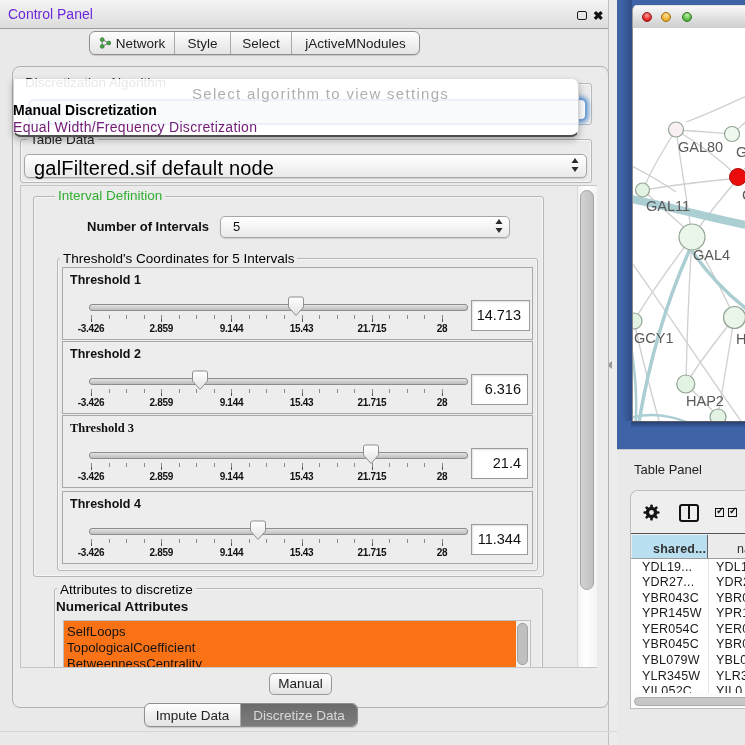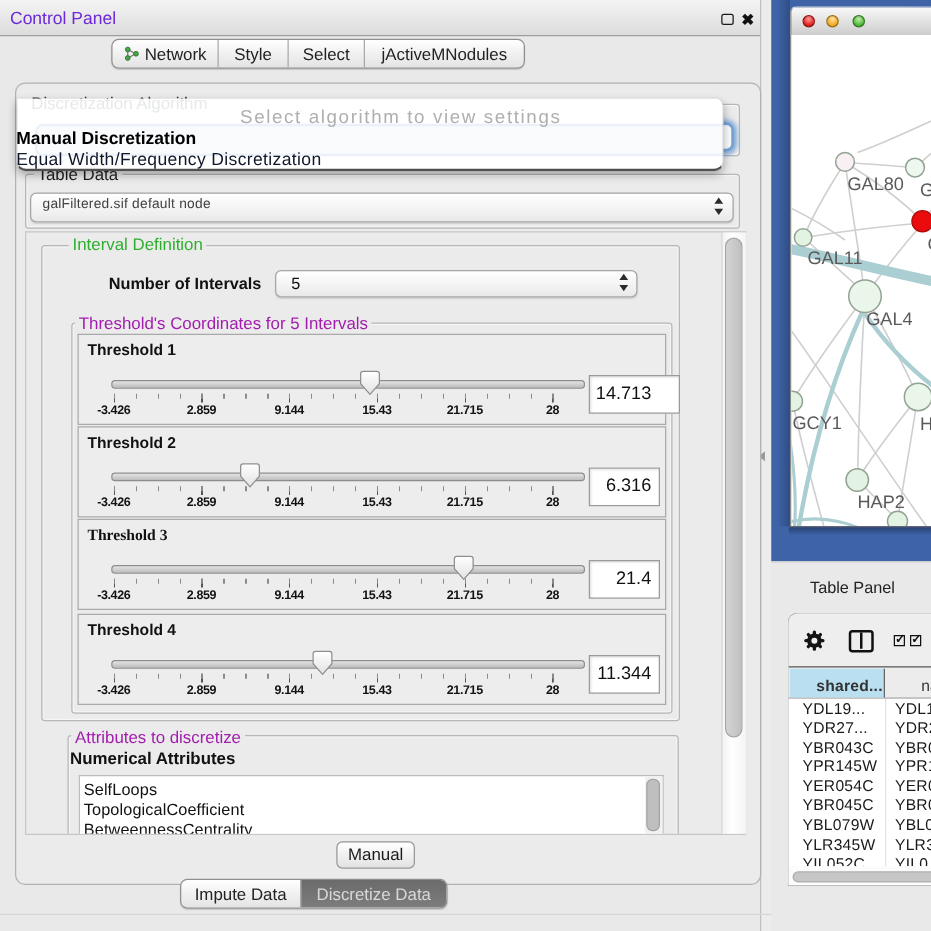--- a/index.html
+++ b/index.html
@@ -11,21 +11,21 @@
 .seg div{font-size:13.5px;color:#222;display:flex;align-items:center;justify-content:center;border-right:1px solid #a9a9a9;white-space:nowrap;}
 .seg div:last-child{border-right:none;}
 .seg .sel{background:linear-gradient(#6b6b6b,#7d7d7d);color:#d9d9d9;}
 .tpanel{background:#ededed;border:1px solid #a9a9a9;}
 .tlab{font-weight:bold;font-size:12.5px;color:#111;}
 .track{background:linear-gradient(#e3e3e3,#bdbdbd);border:1px solid #8d8d8d;border-radius:3px;}
 .ticksMa{background:repeating-linear-gradient(to right,#555 0 1px,transparent 1px 70.2px);}
 .ticksMi{background:repeating-linear-gradient(to right,#8a8a8a 0 1px,transparent 1px 17.55px);}
 .tnum{position:absolute;transform:translateX(-50%);font-size:10px;font-weight:bold;color:#111;letter-spacing:-0.3px;}
 .tfield{background:#fff;border:1px solid #9b9b9b;box-shadow:inset 1px 1px 2px rgba(0,0,0,0.12);font-size:14.5px;color:#111;text-align:right;}
-.blab{color:#a21caf;font-size:13.5px;background:#ebebeb;padding:0 3px;line-height:13px;}
+.blab{color:#000000;font-size:13.5px;background:#ebebeb;padding:0 3px;line-height:13px;}
 </style></head><body>
 <div id="root">
 
 <div class="abs" style="left:0;top:0;width:617px;height:745px;background:#e9e9e9;"></div>
 <div class="abs" style="left:0;top:0;width:617px;height:28px;background:linear-gradient(#f4f4f4,#dcdcdc);border-bottom:1px solid #9e9e9e;"></div>
 <div class="abs" style="left:8px;top:6px;font-size:14px;color:#6d28d9;">Control Panel</div>
 <div class="abs" style="left:577px;top:11px;width:8px;height:7px;border:1.6px solid #1a1a1a;border-radius:2px;"></div>
 <div class="abs" style="left:593px;top:8px;width:14px;height:14px;font-size:12.5px;font-weight:bold;color:#111;">✖</div>
 <div class="abs" style="left:608px;top:0;width:9px;height:745px;background:#ececec;border-left:1px solid #c0c0c0;"></div>
 <div class="abs" style="left:607px;top:361px;width:0;height:0;border-top:4px solid transparent;border-bottom:4px solid transparent;border-right:5px solid #9a9a9a;"></div>
@@ -40,21 +40,21 @@
 <div style="width:60px;">Select</div>
 <div style="width:127px;">jActiveMNodules</div>
 </div>
 <div class="abs" style="left:12px;top:66px;width:595px;height:640px;background:#ebebeb;border:1px solid #b2b2b2;border-radius:8px;"></div>
 <div class="grp abs" style="left:20px;top:83px;width:570px;height:40px;"></div>
 <div class="abs" style="left:25px;top:75px;font-size:13.5px;color:#2a2a2a;">Discretization Algorithm</div>
 <div class="abs" style="left:28px;top:98px;width:555px;height:19px;background:#fff;border:2px solid #72a4d6;border-radius:6px;box-shadow:0 0 4px 2px rgba(90,145,210,0.75);"></div>
 <div class="grp abs" style="left:20px;top:139px;width:570px;height:42px;"></div>
 <div class="abs glabel" style="left:27px;top:133px;">Table Data</div>
 <div class="combo abs" style="left:24px;top:154px;width:561px;height:22px;"></div>
-<div class="abs" style="left:34px;top:157px;font-size:11px;letter-spacing:0.2px;color:#404040;">galFiltered.sif default node</div>
+<div class="abs" style="left:34px;top:157px;font-size:20px;letter-spacing:0.2px;color:#000000;">galFiltered.sif default node</div>
 <div class="abs" style="left:569px;top:155px;width:12px;height:20px;"><svg width="12" height="20">
         <path d="M6 3 L9.5 8 L2.5 8 Z" fill="#2b2b2b"></path>
         <path d="M6 17 L9.5 12 L2.5 12 Z" fill="#2b2b2b"></path>
       </svg></div>
 <div class="abs" style="left:20px;top:185px;width:577px;height:483px;background:#ebebeb;border:1px solid #c6c6c6;box-sizing:border-box;"></div>
 <div class="abs" style="left:577px;top:186px;width:19px;height:481px;background:linear-gradient(to right,#f2f2f2,#ffffff 40%,#f4f4f4);border-left:1px solid #d8d8d8;"></div>
 <div class="abs" style="left:580px;top:190px;width:12px;height:398px;background:linear-gradient(to right,#d3d3d3,#c0c0c0);border:1px solid #a5a5a5;border-radius:7px;"></div>
 <div class="grp abs" style="left:33px;top:196px;width:509px;height:379px;"></div>
 <div class="abs glabel" style="left:55px;top:189px;color:#2fae2f;">Interval Definition</div>
 <div class="abs" style="left:87px;top:219px;font-size:13px;font-weight:bold;color:#111;">Number of Intervals</div>
@@ -79,21 +79,21 @@
 <div class="tnum" style="left:442.0px;top:323px;">28</div>
 <div class="abs" style="left:287px;top:296px;width:18px;height:21px;"><svg width="18" height="21">
         <defs>
           <linearGradient id="thg1" x1="0" y1="0" x2="0" y2="1">
             <stop offset="0" stop-color="#ffffff"></stop>
             <stop offset="1" stop-color="#e2e2e2"></stop>
           </linearGradient>
         </defs>
         <path d="M3.5 1 L14.5 1 Q16.5 1 16.5 3 L16.5 11 L9 19.5 L1.5 11 L1.5 3 Q1.5 1 3.5 1 Z" fill="url(#thg1)" stroke="#8f8f8f" stroke-width="1"></path>
       </svg></div>
-<div class="tfield abs" style="left:471px;top:300px;width:49px;height:29px;line-height:29px;padding-right:22px;">14.713</div>
+<div class="tfield abs" style="left:471px;top:300px;width:49px;height:29px;line-height:29px;padding-right:8px;">14.713</div>
 <div class="tpanel abs" style="left:62px;top:341px;width:469px;height:71px;"></div>
 <div class="abs tlab" style="left:70px;top:347px;">Threshold 2</div>
 <div class="track abs" style="left:89px;top:378px;width:377px;height:5px;"></div>
 <div class="abs ticksMa" style="left:91px;top:389px;width:352px;height:7px;"></div>
 <div class="abs ticksMi" style="left:91px;top:389px;width:352px;height:4px;"></div>
 <div class="tnum" style="left:91.0px;top:397px;">-3.426</div>
 <div class="tnum" style="left:161.2px;top:397px;">2.859</div>
 <div class="tnum" style="left:231.4px;top:397px;">9.144</div>
 <div class="tnum" style="left:301.6px;top:397px;">15.43</div>
 <div class="tnum" style="left:371.8px;top:397px;">21.715</div>
@@ -148,39 +148,39 @@
           </linearGradient>
         </defs>
         <path d="M3.5 1 L14.5 1 Q16.5 1 16.5 3 L16.5 11 L9 19.5 L1.5 11 L1.5 3 Q1.5 1 3.5 1 Z" fill="url(#thg4)" stroke="#8f8f8f" stroke-width="1"></path>
       </svg></div>
 <div class="tfield abs" style="left:471px;top:524px;width:49px;height:29px;line-height:29px;padding-right:6px;">11.344</div>
 <div class="abs" style="left:21px;top:186px;width:575px;height:481px;overflow:hidden;">
       <div class="grp" style="position:absolute;left:33px;top:402px;width:487px;height:120px;"></div>
     </div>
 <div class="abs blab" style="left:57px;top:583px;">Attributes to discretize</div>
 <div class="abs" style="left:56px;top:599px;font-size:13.5px;font-weight:bold;color:#111;">Numerical Attributes</div>
-<div class="abs" style="left:63px;top:620px;width:468px;height:47px;background:#ffffff;border:1px solid #bdbdbd;border-bottom:none;box-sizing:border-box;overflow:hidden;">
+<div class="abs" style="left:63px;top:620px;width:468px;height:47px;background:#f97316;border:1px solid #bdbdbd;border-bottom:none;box-sizing:border-box;overflow:hidden;">
       <div style="position:absolute;left:3px;top:3px;font-size:13px;letter-spacing:0.1px;color:#111;line-height:16.2px;">SelfLoops<br>TopologicalCoefficient<br>BetweennessCentrality</div>
       <div style="position:absolute;right:0;top:0;width:14px;height:47px;background:#f1f1f1;"></div>
       <div style="position:absolute;right:2px;top:2px;width:9px;height:40px;background:#bfbfbf;border:1px solid #a3a3a3;border-radius:5px;"></div>
     </div>
 <div class="abs" style="left:269px;top:673px;width:61px;height:20px;background:linear-gradient(#ffffff,#eeeeee 60%,#e2e2e2);border:1px solid #989898;border-radius:5px;font-size:13.5px;color:#1a1a1a;text-align:center;line-height:20px;">Manual</div>
 <div class="seg abs" style="left:144px;top:703px;height:22px;">
 <div style="width:95px;">Impute Data</div>
 <div class="sel" style="width:116px;">Discretize Data</div>
 </div>
 <div class="abs" style="left:0;top:731px;width:617px;height:1px;background:#d6d6d6;"></div>
 <div class="abs" style="left:13px;top:79px;width:564px;height:56px;background:#ffffff;border-left:1px solid #d4d4d4;border-right:1px solid #d4d4d4;border-bottom:2px solid #4f4f4f;border-radius:0 6px 8px 8px;box-shadow:0 3px 7px rgba(0,0,0,0.30);"></div>
 <div class="abs" style="left:25px;top:79px;width:220px;height:12px;overflow:hidden;">
       <div style="margin-top:-4px;font-size:13.5px;color:#e7e9ea;">Discretization Algorithm</div>
     </div>
 <div class="abs" style="left:28px;top:99px;width:556px;height:22px;border:2px solid rgba(120,160,215,0.10);border-radius:6px;background:rgba(150,185,225,0.06);"></div>
 <div class="abs" style="left:13px;top:101.5px;font-size:14px;font-weight:bold;color:#000;">Manual Discretization</div>
 <div class="abs" style="left:192px;top:84.5px;font-size:15px;letter-spacing:1.3px;color:#afafaf;">Select algorithm to view settings</div>
-<div class="abs" style="left:13px;top:118.5px;font-size:14px;letter-spacing:0.3px;color:#0f172a;">Equal Width/Frequency Discretization</div>
+<div class="abs" style="left:13px;top:118.5px;font-size:14px;letter-spacing:0.3px;color:#701a75;">Equal Width/Frequency Discretization</div>
 <div class="abs" style="left:617px;top:0;width:128px;height:449px;background:#3e63a7;"></div>
 <div class="abs" style="left:622px;top:0;width:10px;height:421px;background:linear-gradient(to right,rgba(20,35,70,0) ,rgba(20,35,70,0.35));"></div>
 <div class="abs" style="left:632px;top:5px;width:113px;height:23px;background:linear-gradient(#f8f8f8,#cdcdcd);border-top:1px solid #e2e2e2;border-left:1px solid #9a9a9a;border-radius:5px 0 0 0;box-sizing:border-box;"></div>
 <div class="abs" style="left:642px;top:12px;width:10px;height:10px;border-radius:50%;background:radial-gradient(circle at 50% 30%, #ff9a9a, #dd1c1c 70%);border:0.8px solid #8e1414;box-sizing:border-box;"></div>
 <div class="abs" style="left:660.5px;top:12px;width:10px;height:10px;border-radius:50%;background:radial-gradient(circle at 50% 30%, #ffe2a0, #efa921 70%);border:0.8px solid #9a6c12;box-sizing:border-box;"></div>
 <div class="abs" style="left:682px;top:12px;width:10px;height:10px;border-radius:50%;background:radial-gradient(circle at 50% 30%, #c0eea8, #4db53a 70%);border:0.8px solid #2f7422;box-sizing:border-box;"></div>
 <div class="abs" style="left:632px;top:28px;width:113px;height:393px;background:#fff;border-left:1px solid #8a8a8a;box-sizing:border-box;overflow:hidden;">
 <svg width="113" height="393" viewBox="632 28 113 393" style="position:absolute;left:0;top:0;">
 <g fill="none" stroke="#cfcfcf" stroke-width="1.3">
 <path d="M685 122 C 705 115 728 104 750 94"></path>
@@ -230,21 +230,21 @@
 <text x="692" y="260">GAL4</text>
 <text x="633" y="343">GCY1</text>
 <text x="735" y="344">H</text>
 <text x="685" y="406">HAP2</text>
 </g>
 </svg>
     </div>
 <div class="abs" style="left:632px;top:421px;width:113px;height:1px;background:#5a5a66;"></div>
 <div class="abs" style="left:631px;top:422px;width:114px;height:6px;background:linear-gradient(rgba(15,25,55,0.45),rgba(15,25,55,0));"></div>
 <div class="abs" style="left:617px;top:449px;width:128px;height:296px;background:#e9e9e9;border-top:1px solid #c9c9c9;"></div>
-<div class="abs" style="left:634px;top:462px;font-size:13px;color:#222;margin-left:14px;">Table Panel</div>
+<div class="abs" style="left:634px;top:462px;font-size:13px;color:#222;">Table Panel</div>
 <div class="abs" style="left:630px;top:490px;width:115px;height:219px;background:#fff;border:1px solid #bdbdbd;border-right:none;border-radius:8px 0 0 0;box-sizing:border-box;"></div>
 <div class="abs" style="left:631px;top:491px;width:114px;height:42px;background:#eeeeee;border-radius:8px 0 0 0;"></div>
 <div class="abs" style="left:643px;top:504px;width:17px;height:17px;"><svg width="17" height="17" viewBox="0 0 17 17">
 <g fill="#141414">
           <circle cx="8.5" cy="8.5" r="5.8"></circle>
 <rect x="7.2" y="0.4" width="2.6" height="16.2" rx="1.2"></rect>
 <rect x="7.2" y="0.4" width="2.6" height="16.2" rx="1.2" transform="rotate(45 8.5 8.5)"></rect>
 <rect x="7.2" y="0.4" width="2.6" height="16.2" rx="1.2" transform="rotate(90 8.5 8.5)"></rect>
 <rect x="7.2" y="0.4" width="2.6" height="16.2" rx="1.2" transform="rotate(135 8.5 8.5)"></rect>
         </g>

